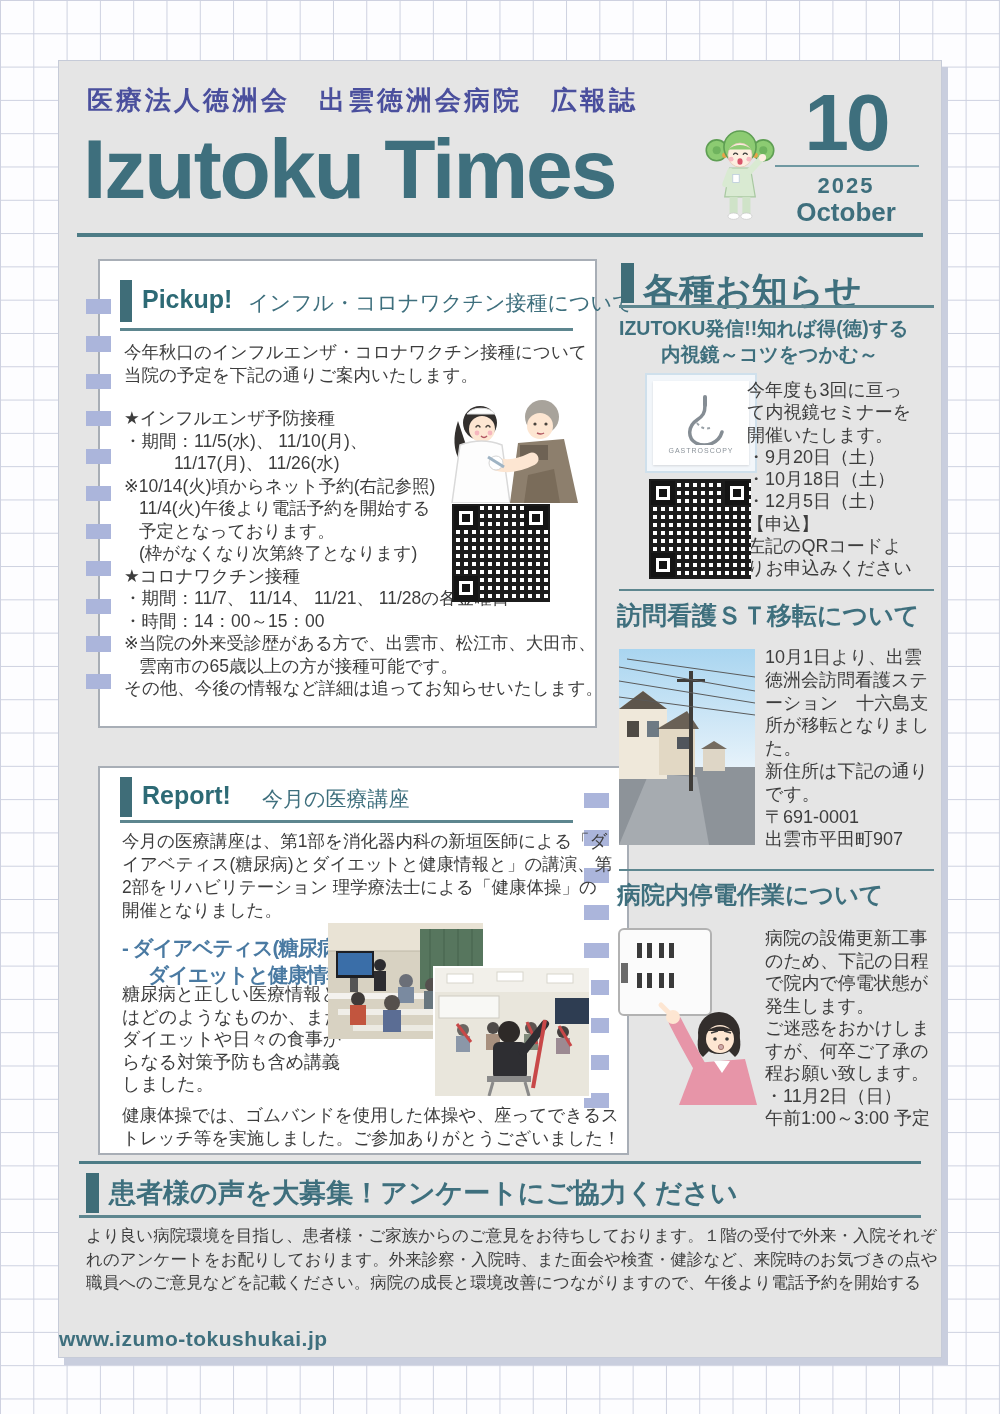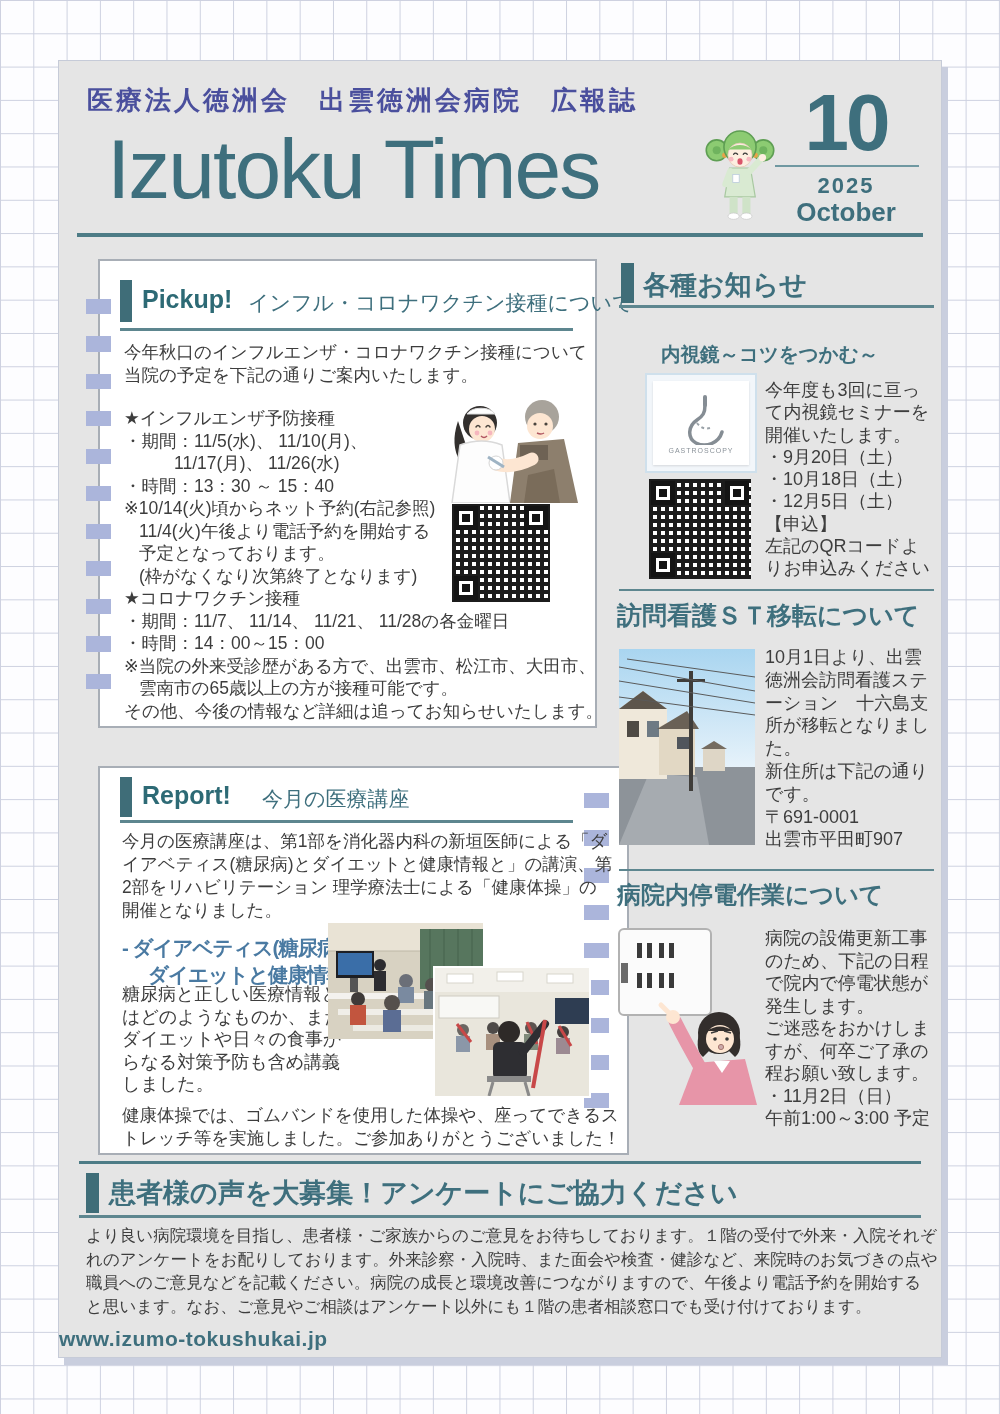--- a/index.html
+++ b/index.html
@@ -42,21 +42,21 @@
   .photo{position:absolute;overflow:hidden;}
   svg{display:block;}
 </style>
 </head>
 <body>
 
 <div class="card">
 
   <div class="abs" style="left:28px;top:22px;font-size:26px;font-weight:bold;color:#4a4f9d;letter-spacing:3px;white-space:nowrap;">医療法人徳洲会　出雲徳洲会病院　広報誌</div>
 
-  <div class="abs" style="left:24px;top:60px;font-size:84px;font-weight:400;color:#3e6f7d;letter-spacing:-2px;white-space:nowrap;margin-left:24px;">Izutoku Times</div>
+  <div class="abs" style="left:24px;top:60px;font-size:84px;font-weight:700;color:#3e6f7d;letter-spacing:-2px;white-space:nowrap;">Izutoku Times</div>
 
   <div class="abs" style="left:644px;top:62px;width:74px;height:98px;">
     <svg viewBox="0 0 86 122" width="74" height="98">
       <circle cx="14" cy="34" r="13" fill="#8ccb72" stroke="#5e9e53" stroke-width="2"></circle>
       <circle cx="72" cy="34" r="13" fill="#8ccb72" stroke="#5e9e53" stroke-width="2"></circle>
       <circle cx="14" cy="34" r="5" fill="#6fb35e"></circle>
       <circle cx="72" cy="34" r="5" fill="#6fb35e"></circle>
       <circle cx="24" cy="40" r="3.2" fill="#e8a24a"></circle>
       <circle cx="62" cy="40" r="3.2" fill="#e8a24a"></circle>
       <circle cx="43" cy="30" r="20" fill="#8ccb72" stroke="#5e9e53" stroke-width="2"></circle>
@@ -93,21 +93,20 @@
     <div class="sectitle" style="left:148px;top:28px;font-size:21px;">インフル・コロナワクチン接種について</div>
     <div class="thinline" style="left:20px;top:67px;width:453px;height:2.5px;"></div>
 
     <div class="lines" style="left:24px;top:80px;font-size:17.5px;line-height:22.5px;">
       <div>今年秋口のインフルエンザ・コロナワクチン接種について</div>
       <div>当院の予定を下記の通りご案内いたします。</div>
       <div class="sp"></div>
       <div>★インフルエンザ予防接種</div>
       <div>・期間：11/5(水)、 11/10(月)、</div>
       <div class="in2">11/17(月)、 11/26(水)</div>
-      <div>・時間：13：30 ～ 15：40</div>
       <div>※10/14(火)頃からネット予約(右記参照)</div>
       <div class="in1">11/4(火)午後より電話予約を開始する</div>
       <div class="in1">予定となっております。</div>
       <div class="in1">(枠がなくなり次第終了となります)</div>
       <div>★コロナワクチン接種</div>
       <div>・期間：11/7、 11/14、 11/21、 11/28の各金曜日</div>
       <div>・時間：14：00～15：00</div>
       <div>※当院の外来受診歴がある方で、出雲市、松江市、大田市、</div>
       <div class="in1">雲南市の65歳以上の方が接種可能です。</div>
       <div>その他、今後の情報など詳細は追ってお知らせいたします。</div>
@@ -232,37 +231,38 @@
       </svg>
     </div>
 
     <div class="lines" style="left:22px;top:336px;font-size:17.5px;line-height:22.5px;">
       <div>健康体操では、ゴムバンドを使用した体操や、座ってできるス</div>
       <div>トレッチ等を実施しました。ご参加ありがとうございました！</div>
     </div>
   </div>
 
   <div class="bar" style="left:562px;top:202px;width:13px;height:40px;"></div>
-  <div class="hd" style="left:584px;top:206px;font-size:27px;">各種お知らせ</div>
+  <div class="hd" style="left:584px;top:206px;font-size:36px;">各種お知らせ</div>
   <div class="thinline" style="left:560px;top:244px;width:315px;height:2.5px;"></div>
 
+  <div class="hd" style="left:560px;top:254px;font-size:19.5px;">IZUTOKU発信!!知れば得(徳)する</div>
   <div class="hd" style="left:602px;top:280px;font-size:19.5px;">内視鏡～コツをつかむ～</div>
 
   <div class="gastro" style="left:586px;top:312px;width:112px;height:100px;">
     <div class="gastro-card">
       <svg viewBox="0 0 60 52" width="60" height="52">
         <path d="M34 4 v8" stroke="#858d94" stroke-width="4" stroke-linecap="round" fill="none"></path>
         <path d="M34 12 c0 8 -2 11 -8 15 c-9 6 -10 18 -1 23 c10 5 23 0 26 -11" stroke="#858d94" stroke-width="3.5" fill="none" stroke-linecap="round"></path>
         <path d="M26 30 q5 7 13 5" stroke="#9aa2a8" stroke-width="2" fill="none" stroke-dasharray="3 3"></path>
       </svg>
       <div class="gastro-cap">GASTROSCOPY</div>
     </div>
   </div>
 
-  <div class="lines" style="left:706px;top:318px;font-size:18px;line-height:22.3px;">
+  <div class="lines" style="left:688px;top:318px;font-size:18px;line-height:22.3px;">
     <div>今年度も3回に亘っ</div>
     <div>て内視鏡セミナーを</div>
     <div>開催いたします。</div>
     <div>・9月20日（土）</div>
     <div>・10月18日（土）</div>
     <div>・12月5日（土）</div>
     <div>【申込】</div>
     <div>左記のQRコードよ</div>
     <div>りお申込みください</div>
   </div>
@@ -364,18 +364,17 @@
 
   <div class="rule" style="left:20px;top:1100px;width:842px;height:3px;"></div>
   <div class="bar" style="left:27px;top:1112px;width:13px;height:40px;"></div>
   <div class="hd" style="left:50px;top:1114px;font-size:27px;">患者様の声を大募集！アンケートにご協力ください</div>
   <div class="thinline" style="left:20px;top:1154px;width:842px;height:2.5px;"></div>
 
   <div class="lines" style="left:27px;top:1163px;font-size:16.5px;line-height:23.5px;">
     <div>より良い病院環境を目指し、患者様・ご家族からのご意見をお待ちしております。１階の受付で外来・入院それぞ</div>
     <div>れのアンケートをお配りしております。外来診察・入院時、また面会や検査・健診など、来院時のお気づきの点や</div>
     <div>職員へのご意見などを記載ください。病院の成長と環境改善につながりますので、午後より電話予約を開始する</div>
-    <div>と思います。なお、ご意見やご相談はアンケート以外にも１階の患者相談窓口でも受け付けております。</div>
   </div>
 
   <div class="abs" style="left:0;top:1266px;width:882px;text-align:left;font-size:21px;font-weight:bold;color:#3e6f7d;letter-spacing:0.5px;">www.izumo-tokushukai.jp</div>
 
 </div>
 
 </body></html>

